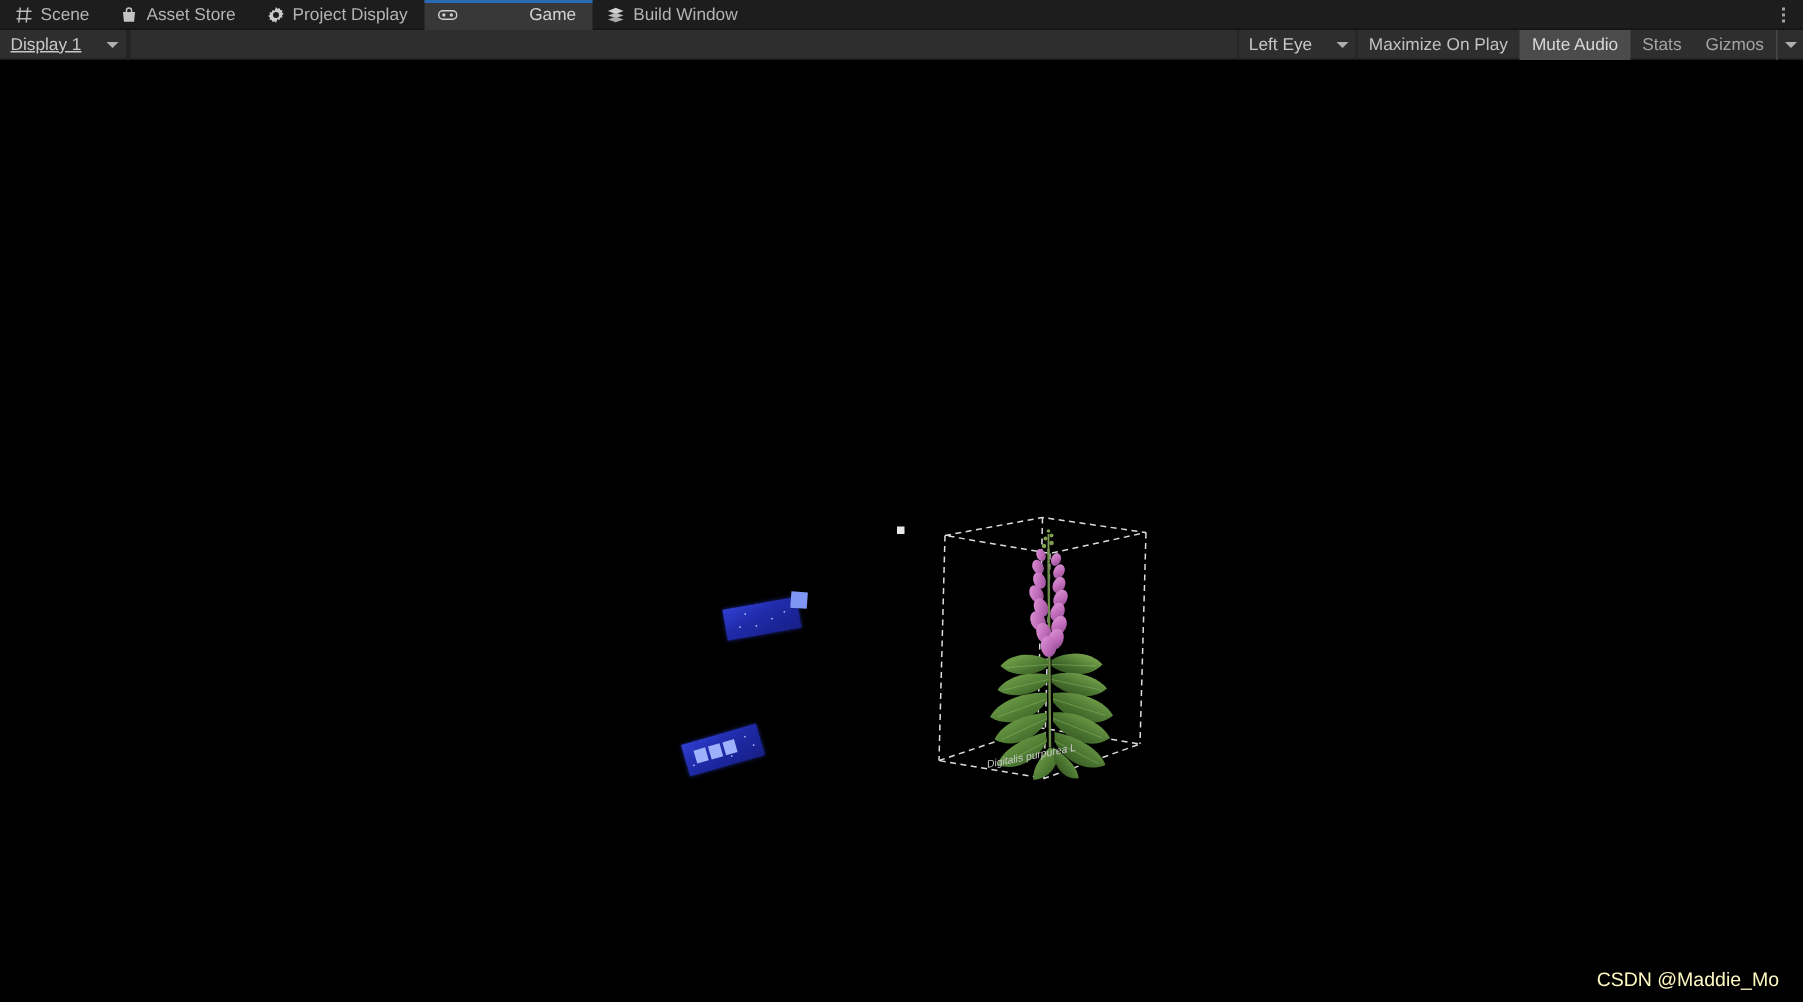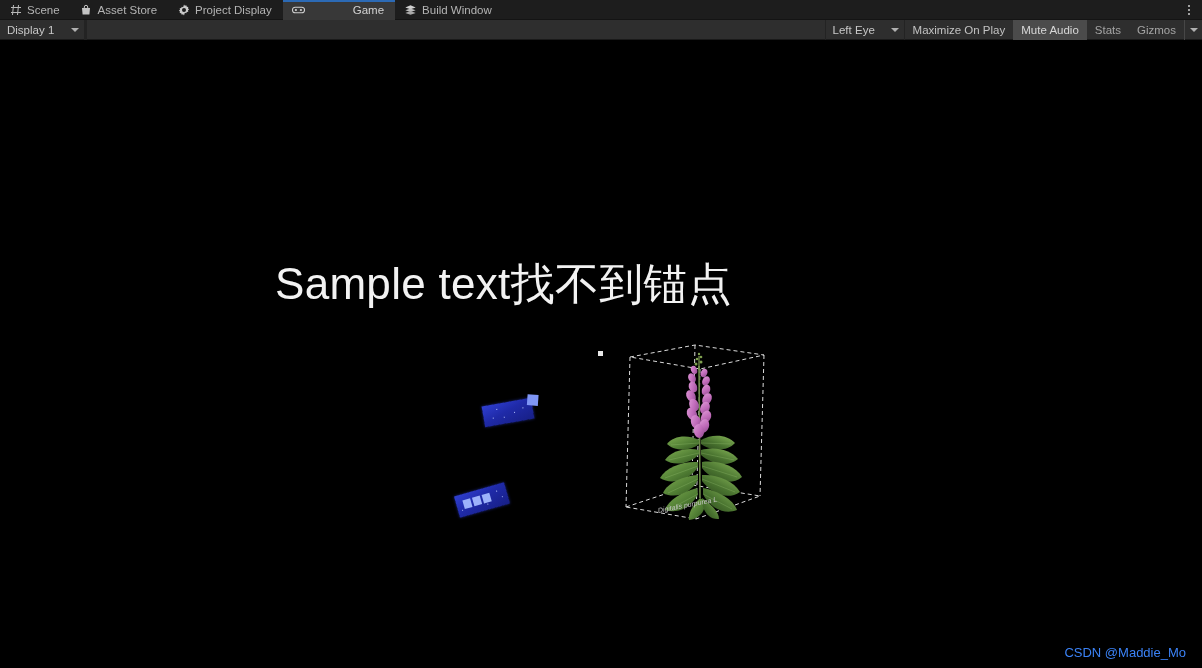--- a/index.html
+++ b/index.html
@@ -73,21 +73,21 @@
     height: 20px; padding: 0 5px 0 7px; cursor: pointer;
     color: #c8c8c8;
   }
   .dropdown .caret {
     margin-left: 8px;
     width: 0; height: 0;
     border-left: 4px solid transparent;
     border-right: 4px solid transparent;
     border-top: 4px solid #b0b0b0;
   }
-  #display-dropdown { width: 84px; }
+  #display-dropdown { width: 84px; text-decoration: underline; }
   #aspect-dropdown  { width: 164px; }
   #eye-dropdown     { width: 78px; }
 
   .scale-group {
     display: flex; align-items: center; height: 20px;
     padding: 0 6px 0 8px; gap: 7px;
   }
   .scale-label { color: #c2c2c2; }
   .slider-wrap { position: relative; width: 150px; height: 20px; display:flex; align-items:center; cursor: pointer;}
   .slider-track { position: absolute; left: 0; right: 0; height: 1px; background: #6d6d6d; }
@@ -190,21 +190,21 @@
     white-space: nowrap;
     transform: rotate(-11deg) skewX(-12deg);
     transform-origin: left center;
     font-family: "Liberation Sans", sans-serif;
   }
 
   .watermark {
     position: absolute;
     right: 16px; bottom: 8px;
     font-size: 13px;
-    color: #3b82f6;
+    color: #fef9c3;
   }
 </style>
 </head>
 <body>
 
 <div id="app">
 
   <div class="tabbar">
 
     <div class="tab">
@@ -302,21 +302,20 @@
         <span>Gizmos</span>
       </div>
       <div class="gizmos-caret-box">
         <span class="gizmos-caret"></span>
       </div>
     </div>
   </div>
 
   <div class="gameview">
 
-    <div class="sample-text">Sample text找不到锚点</div>
 
     <div class="reticle"></div>
 
     <div class="ctrl" id="controller-upper">
       <div class="slab"></div>
       <div class="tip"></div>
       <div class="dots">
         <i style="left:9px;  top:13px;"></i>
         <i style="left:20px; top:14px;"></i>
         <i style="left:31px; top:11px;"></i>

